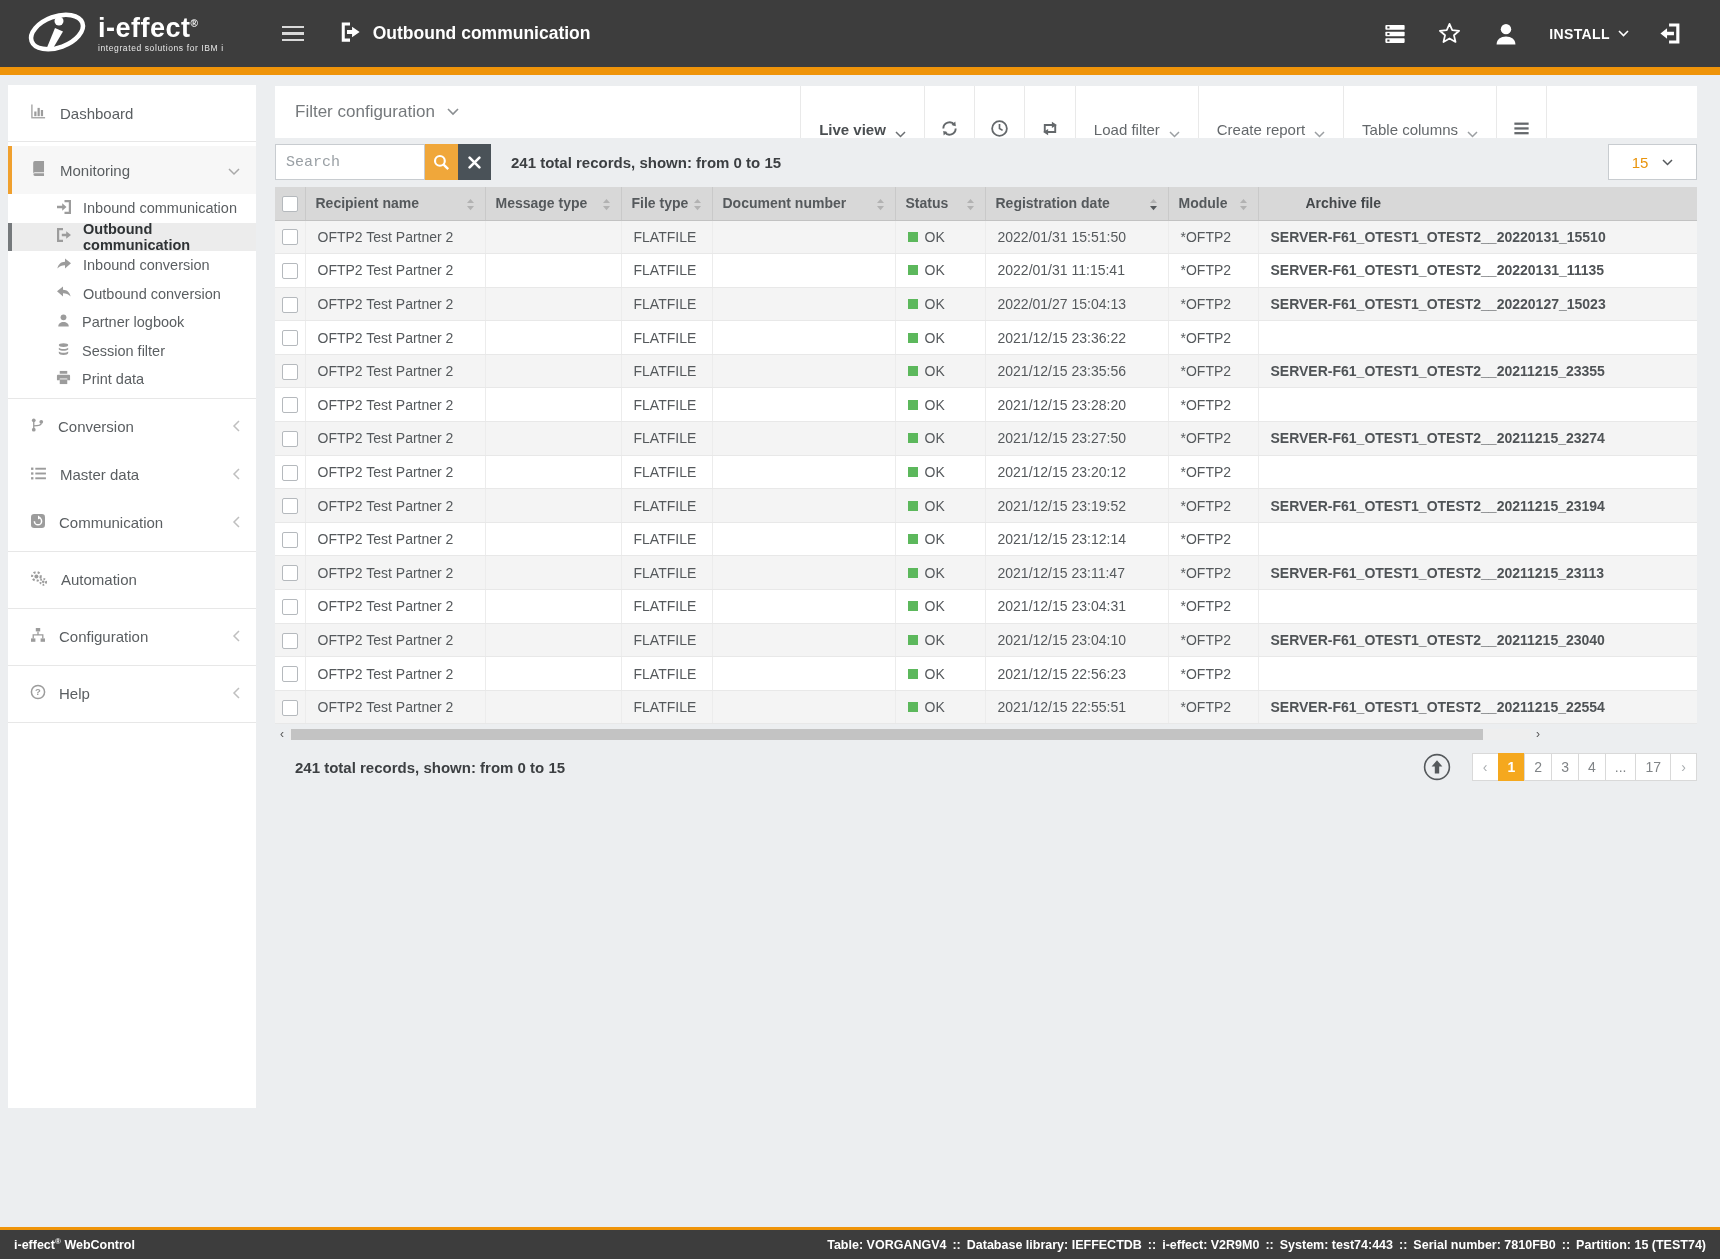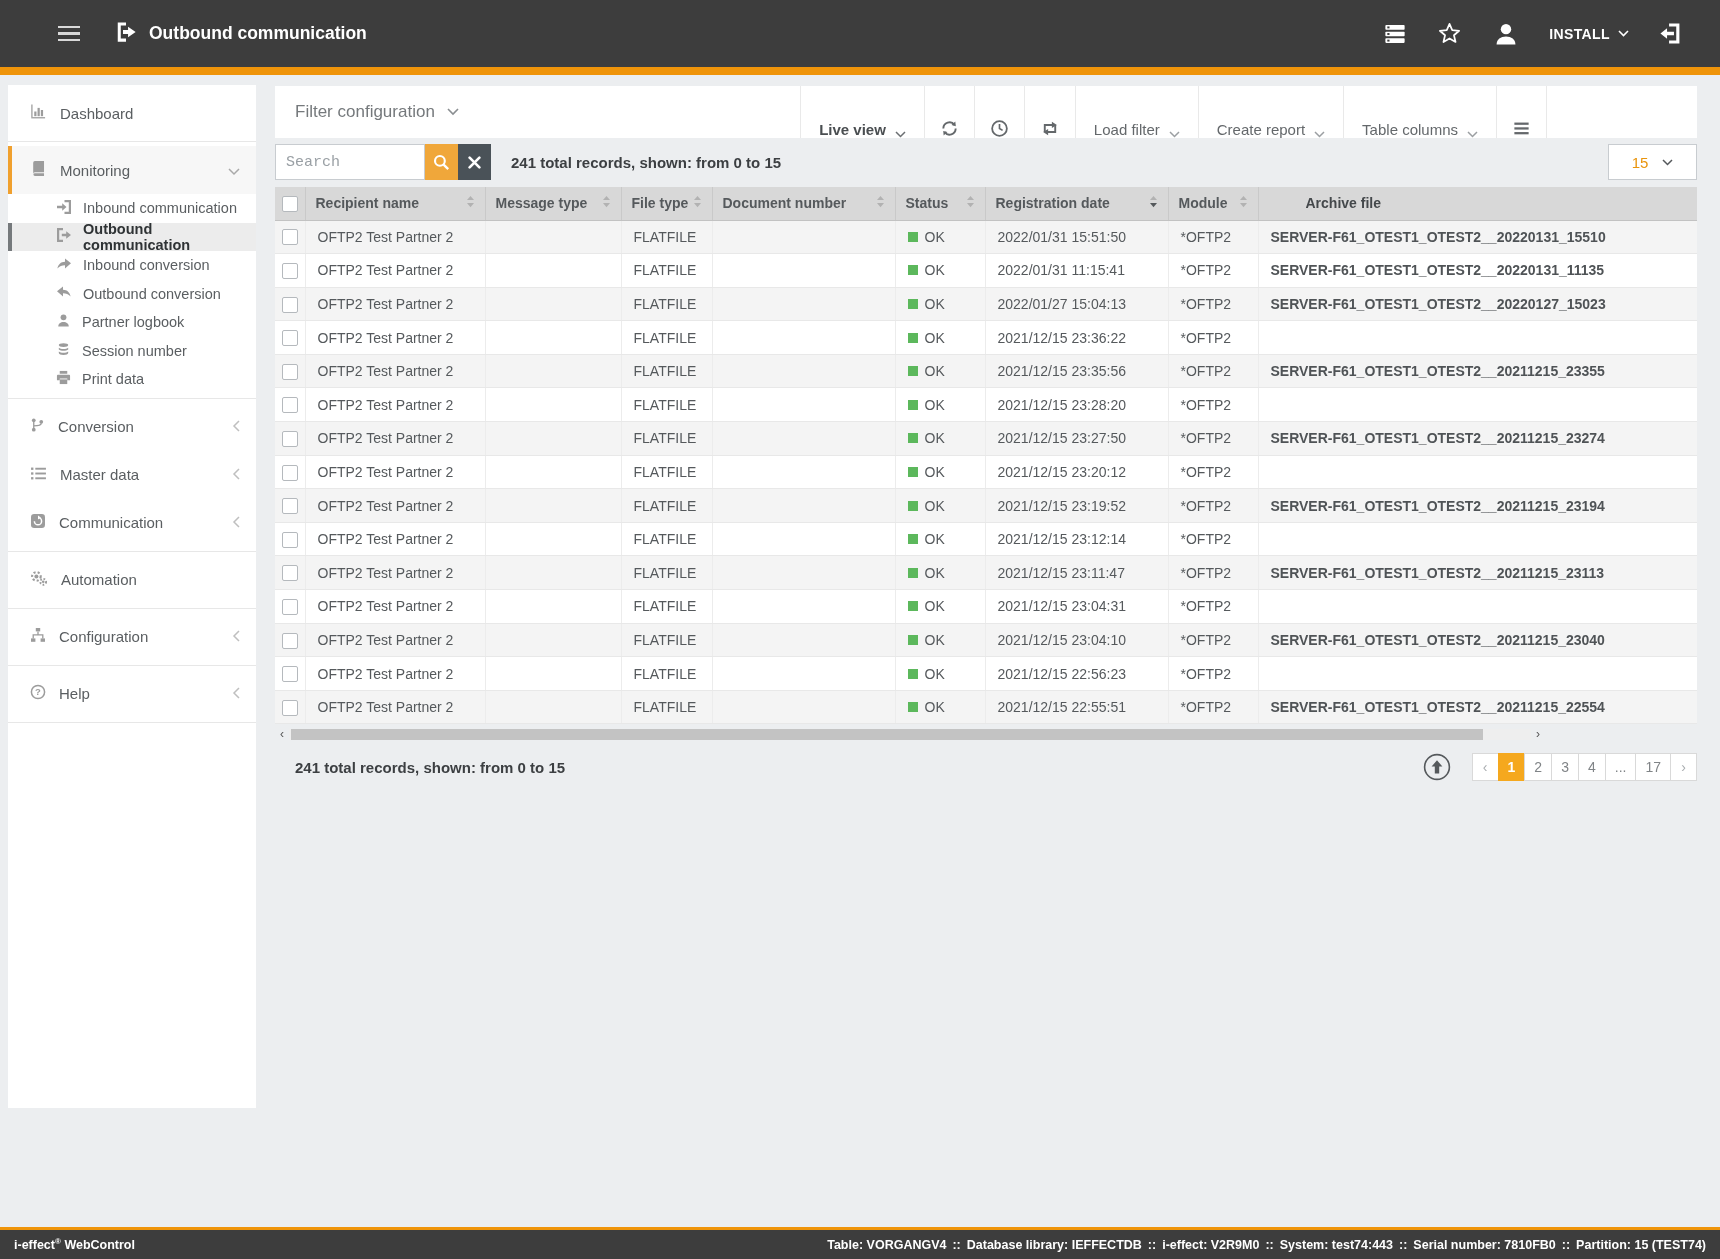--- a/index.html
+++ b/index.html
@@ -54,21 +54,21 @@
   .btn-clear { width:33px; height:36px; background:#4a5258; border:none; display:grid; place-items:center; cursor:pointer; color:#fff; font-size:14px; font-weight:bold; }
   .records-text { margin-left:20px; font-size:15px; font-weight:bold; color:#3c3f42; }
   .page-size { margin-left:auto; width:89px; height:36px; background:#fff; border:1px solid #c8ccd0; display:flex; align-items:center; justify-content:center; gap:14px; cursor:pointer; }
   .page-size .val { color:#e9940c; font-size:15px; }
 
   
   .table-wrap { margin-top:7px; }
   table { border-collapse:collapse; table-layout:fixed; width:1422px; background:#fff; }
   th { background:#d8d8d8; height:33px; font-size:14px; font-weight:bold; color:#55595c; text-align:left; padding:0 10px; border-right:1px solid #c9c9c9; border-bottom:1px solid #c2c2c2; }
   th.no-border { border-right:none;padding-left:47px; }
-  .th-inner { display:flex; align-items:flex-start; justify-content:space-between; gap:4px; }
+  .th-inner { display:flex; align-items:flex-end; justify-content:space-between; gap:4px; }
   .th-inner .lbl { white-space:nowrap; overflow:hidden; }
   th.archive { color:#44484b; }
   td { height:33.6px; font-size:14px; color:#55595c; padding:0 12px; border-right:1px solid #ececec; border-bottom:1px solid #e8e8e8; white-space:nowrap; overflow:hidden; }
   tr.odd td { background:#f4f4f4; }
   tr.even td { background:#fff; }
   td.sel, th.sel { padding:0; text-align:center; }
   .cbx { width:16px; height:16px; border:1px solid #b5b9bd; border-radius:2px; background:#fff; display:inline-block; vertical-align:middle; cursor:pointer; }
   .status-sq { width:10px; height:10px; background:#5cb85c; display:inline-block; margin-right:7px; }
   td.archive { font-weight:bold; color:#4f5356; }
 
@@ -90,20 +90,33 @@
   footer { flex:0 0 32px; background:#3d3d3d; border-top:3px solid #ef940a; display:flex; align-items:center; justify-content:space-between; padding:0 14px; color:#fff; font-size:12.5px; font-weight:bold; }
   footer sup { font-size:8px; }
   .foot-right span.sep { padding:0 6px; }
 </style>
 </head>
 <body>
 
 <div class="app">
 
   <header>
+    <div class="logo">
+      <span>
+        <svg width="62" height="48" viewBox="0 0 62 48">
+          <ellipse cx="31" cy="24" rx="27" ry="15.5" fill="none" stroke="#fff" stroke-width="4.5" transform="rotate(-20 31 24)"></ellipse>
+          <circle cx="33" cy="13" r="4.5" fill="#fff"></circle>
+          <path d="M29 20l8 3.5L26 42l-5-2.5z" fill="#fff"></path>
+        </svg>
+      </span>
+      <span class="logo-text">
+        <span class="brand-line"><span>i-effect</span><sup>®</sup></span>
+        <div class="tagline">integrated solutions for IBM i</div>
+      </span>
+    </div>
     <div class="hamburger">
         <div></div>
         <div></div>
         <div></div>
       </div>
     <div class="page-title-wrap">
       <span class="title-icon">
         <svg width="24" height="22" viewBox="0 0 16 16" fill="#fff">
           <path d="M2 1h6v2.2H4.2v9.6H8V15H2z"></path>
           <path d="M9.5 4.2L15 8l-5.5 3.8V9.4H5.8V6.6h3.7z"></path>
@@ -207,21 +220,21 @@
                 <path d="M2.4 14.4c0-3.2 2.5-4.8 5.6-4.8s5.6 1.6 5.6 4.8z"></path>
               </svg></span>
             <span>Partner logbook</span>
           </div>
           <div class="side-sub">
             <span><svg width="15" height="15" viewBox="0 0 16 16" fill="#9c9c9c">
                 <ellipse cx="8" cy="3.3" rx="5" ry="2.1"></ellipse>
                 <path d="M3 6.1c1 .9 2.9 1.4 5 1.4s4-.5 5-1.4v1.8c-1 .9-2.9 1.4-5 1.4s-4-.5-5-1.4z"></path>
                 <path d="M3 10c1 .9 2.9 1.4 5 1.4s4-.5 5-1.4v1.7c0 1.2-2.2 2.1-5 2.1s-5-.9-5-2.1z"></path>
               </svg></span>
-            <span>Session number</span>
+            <span>Session filter</span>
           </div>
           <div class="side-sub">
             <span><svg width="15" height="15" viewBox="0 0 16 16" fill="#9c9c9c">
                 <rect x="4" y="1" width="8" height="3"></rect>
                 <path d="M2 5h12a1 1 0 0 1 1 1v5h-3V9H4v2H1V6a1 1 0 0 1 1-1z"></path>
                 <rect x="4" y="10" width="8" height="5"></rect>
               </svg></span>
             <span>Print data</span>
           </div>
         </div>

